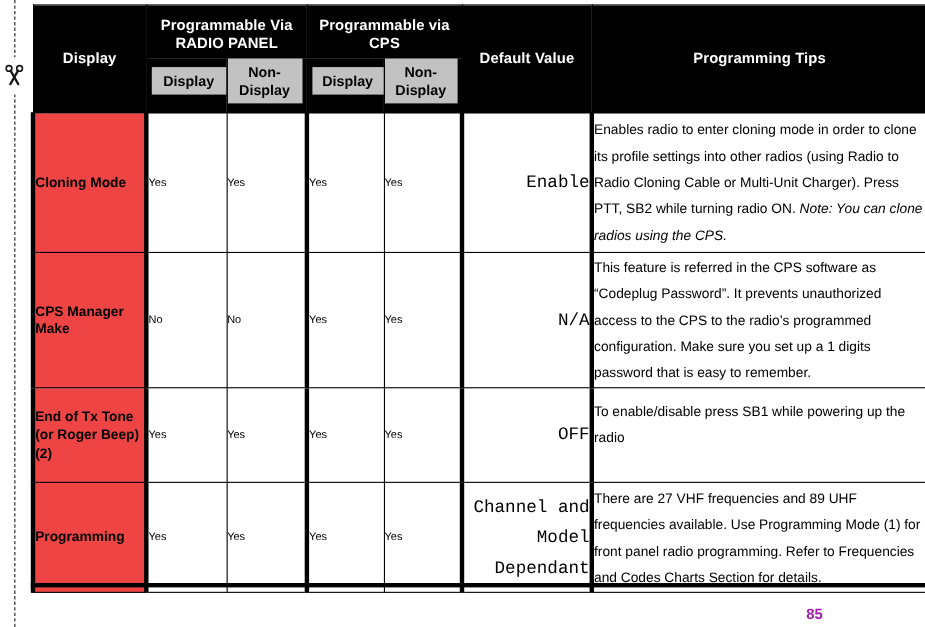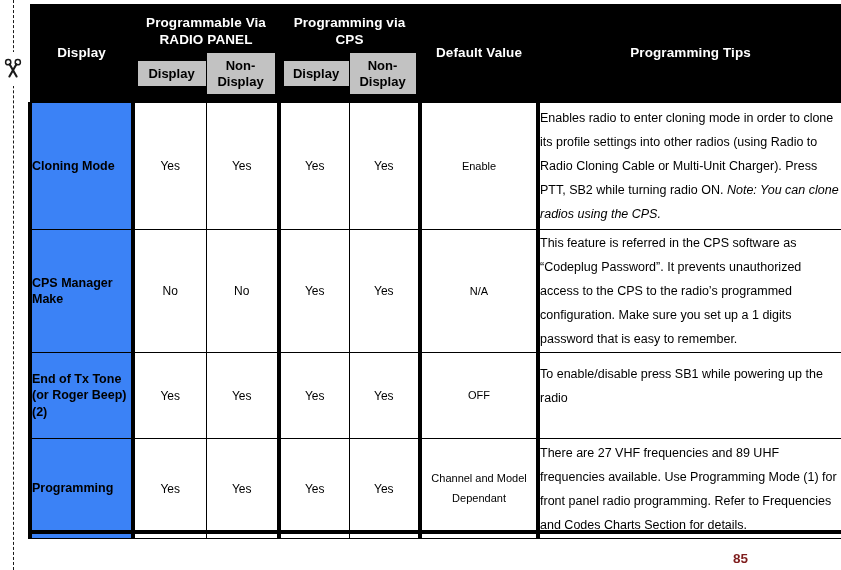--- a/index.html
+++ b/index.html
@@ -66,41 +66,41 @@
     color: #000000;
     font-weight: bold;
     font-size: 13px;
     text-align: center;
     line-height: 1.2;
     padding: 5px 2px;
   }
 
   
   .feat {
-    background: #3b82f6;
+    background: #ef4444;
     font-weight: bold;
     font-size: 12.5px;
     color: #000000;
     padding: 6px 0 6px 8px;
     line-height: 1.33;
     vertical-align: middle;
   }
   .yn {
-    text-align: center;
-    font-size: 12px;
+    font-size: 10px;
     color: #000000;
     vertical-align: middle;
   }
   .dflt {
-    text-align: center;
-    font-size: 11px;
+    text-align: right;
+    font-size: 16px;
     color: #000000;
     vertical-align: middle;
     line-height: 1.9;
     padding: 0 4px;
+    font-family: Liberation Mono, monospace;
   }
   .tips {
     text-align: left;
     font-size: 12.5px;
     color: #000000;
     vertical-align: middle;
     padding: 6px 8px 6px 7px;
     line-height: 1.92;
   }
   .tips .note-lbl { font-weight: normal; font-style: italic; }
@@ -115,21 +115,21 @@
     left: 28px; top: 530px;
     width: 813px; height: 4px;
     background: #000000;
   }
 
   #pagenum {
     position: absolute;
     left: 733px; top: 551px;
     font-size: 13.5px;
     font-weight: bold;
-    color: #7f1d1d;
+    color: #a21caf;
   }
 </style>
 </head>
 <body>
 
 <div id="page">
 
   <div id="cutline"></div>
   <div id="scissors">
     <svg width="20" height="22" viewBox="0 0 20 22" aria-hidden="true">
@@ -148,21 +148,21 @@
       <col style="width:70px">
       <col style="width:71px">
       <col style="width:118px">
       <col style="width:305px">
     </colgroup>
 
     <thead>
       <tr class="hdr-band" style="height:48px;">
         <td rowspan="2" class="hdr-title">Display</td>
         <td colspan="2" class="hdr-title" style="vertical-align:bottom;padding-bottom:3px;">Programmable Via RADIO PANEL</td>
-        <td colspan="2" class="hdr-title" style="vertical-align:bottom;padding-bottom:3px;">Programming via CPS</td>
+        <td colspan="2" class="hdr-title" style="vertical-align:bottom;padding-bottom:3px;">Programmable via CPS</td>
         <td rowspan="2" class="hdr-title">Default Value</td>
         <td rowspan="2" class="hdr-title">Programming Tips</td>
       </tr>
       <tr class="hdr-band" style="height:40px;">
         <td style="padding:0 0 8px 4px;">
           <div class="hdr-sub">Display</div>
         </td>
         <td style="padding:0 4px 8px 0;">
           <div class="hdr-sub">Non-Display</div>
         </td>

